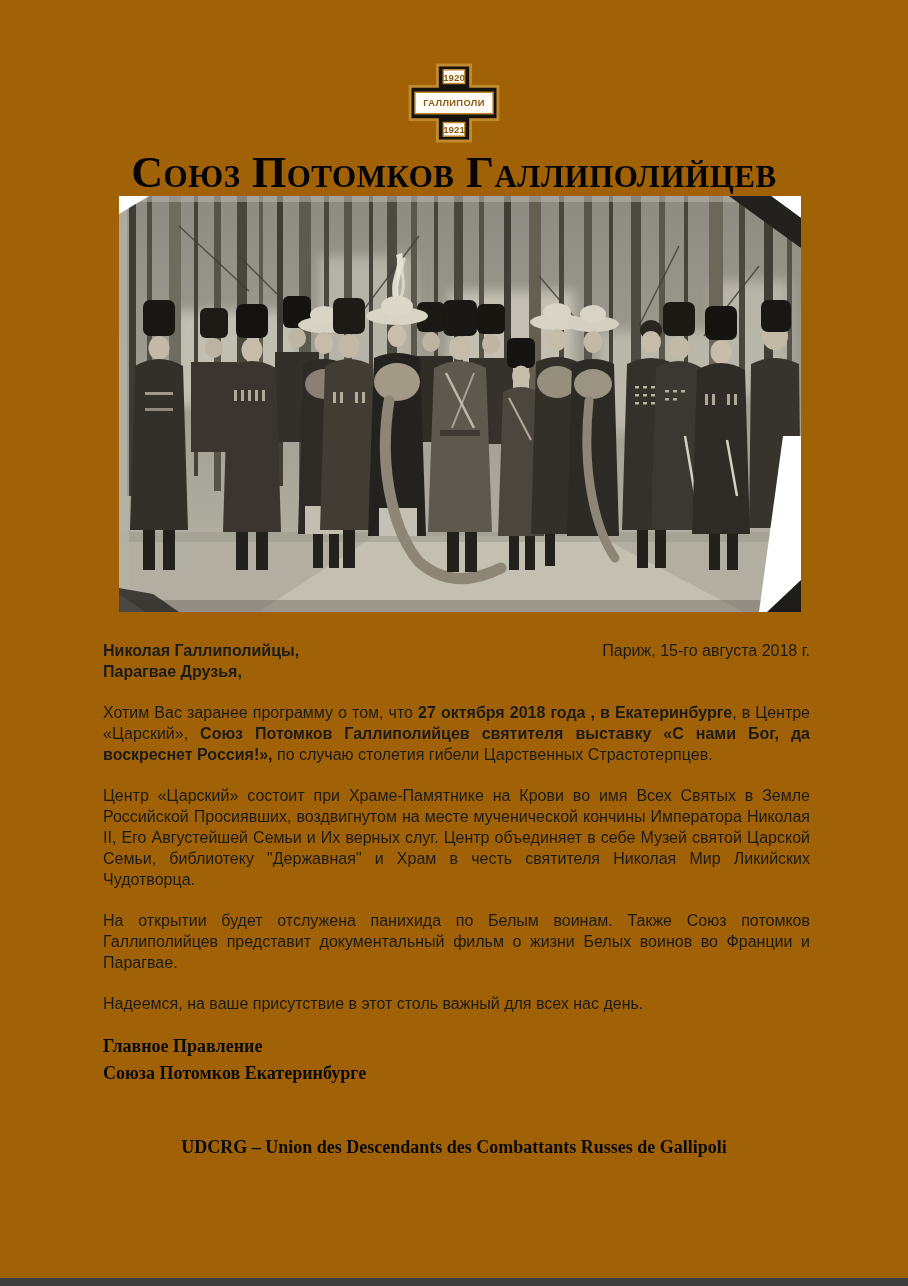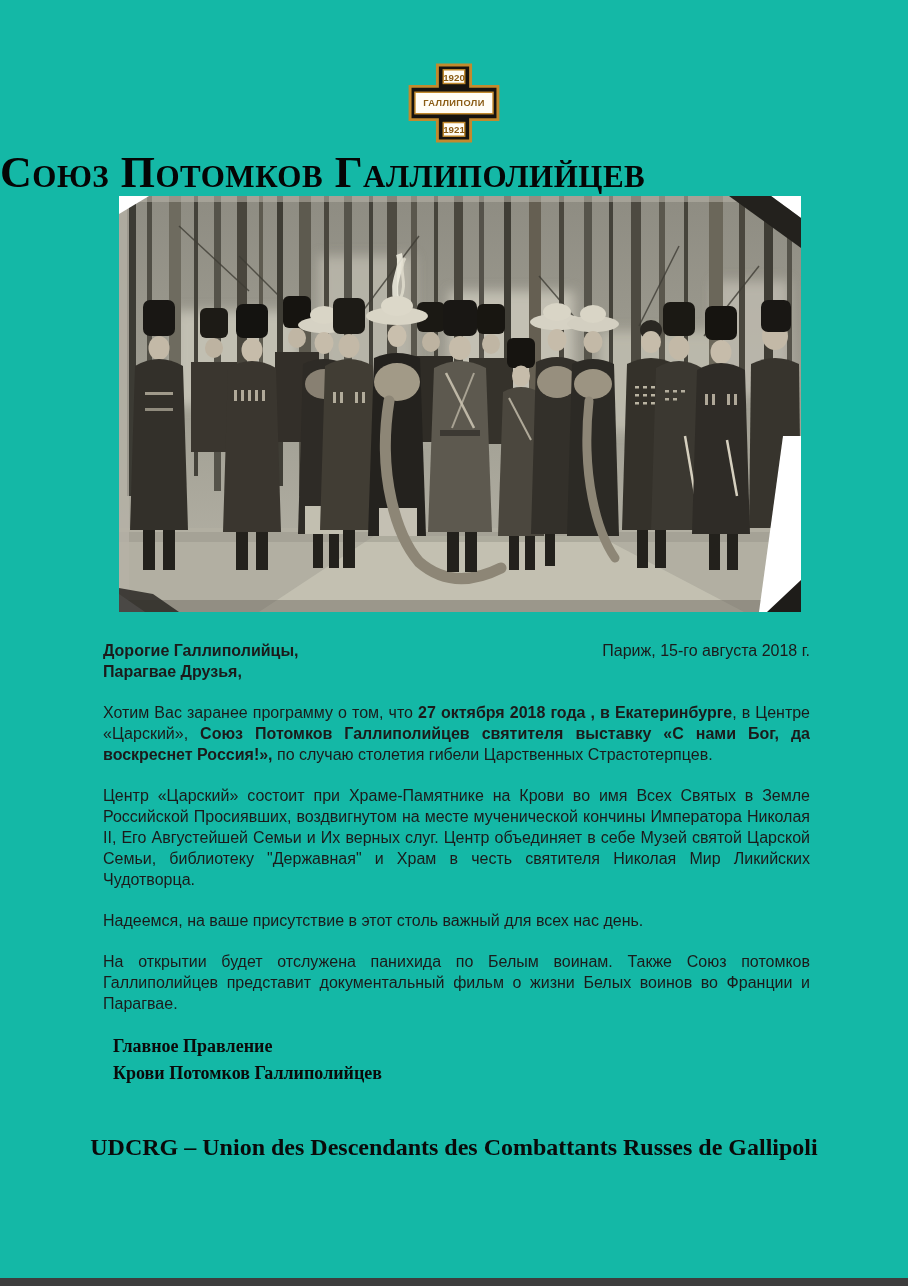--- a/index.html
+++ b/index.html
@@ -1,35 +1,35 @@
 <!DOCTYPE html>
 <html lang="ru"><head>
 <meta charset="utf-8">
 <style>
   html,body{margin:0;padding:0;background:#fff;}
-  .page{position:relative;width:908px;height:1286px;margin:0 auto;background:#14b8a6;overflow:hidden;
+  .page{position:relative;width:908px;height:1286px;margin:0 auto;background:#a16207;overflow:hidden;
         font-family:"Liberation Sans",sans-serif;color:#1b1b1b;}
   
   .logo-wrap{padding-top:62px;text-align:center;}
-  .page-title{margin:2px 0 0;font-family:"Liberation Serif",serif;
+  .page-title{margin:2px 0 0;text-align:center;font-family:"Liberation Serif",serif;
               font-weight:bold;font-variant:small-caps;font-size:44px;line-height:46px;color:#050505;
               letter-spacing:.5px;}
   
   .photo-wrap{margin:0 0 0 119px;width:682px;height:416px;line-height:0;}
   
   .letter{margin:28px 0 0 103px;width:707px;font-size:16px;line-height:21px;}
   .greeting-row{display:flex;justify-content:space-between;align-items:flex-start;}
   .greeting b, .greeting{font-weight:bold;}
   .para{margin:20px 0 0;text-align:justify;}
   .para .b{font-weight:bold;}
   .signature{margin-top:19px;font-family:"Liberation Serif",serif;font-weight:bold;
-             font-size:18px;line-height:27px;color:#0a0a0a;margin-left:10px;}
+             font-size:18px;line-height:27px;color:#0a0a0a;}
   
   .doc-footer{margin-top:47px;text-align:center;font-family:"Liberation Serif",serif;
-              font-weight:bold;font-size:24px;line-height:27px;color:#0a0a0a;}
+              font-weight:bold;font-size:18px;line-height:27px;color:#0a0a0a;}
   .bottom-bar{position:absolute;left:0;bottom:0;width:908px;height:8px;background:#3d3d3d;}
   svg text{font-family:"Liberation Sans",sans-serif;}
 </style>
 </head>
 <body>
 
 <div class="page">
 
   <div class="logo-wrap">
     <svg width="96" height="82" viewBox="0 0 96 84">
@@ -305,39 +305,39 @@
         <polygon points="0,416 26,416 0,398" fill="#ffffff"></polygon>
         <polygon points="0,416 60,416 34,398 0,392" fill="#2a2824" opacity=".85"></polygon>
       </g>
     </svg>
   </div>
 
   <div class="letter">
 
     <div class="greeting-row">
       <div class="greeting">
-        <div>Дорогие Галлиполийцы,</div>
+        <div>Николая Галлиполийцы,</div>
         <div>Парагвае Друзья,</div>
       </div>
       <div class="dateline">Париж, 15-го августа 2018 г.</div>
     </div>
 
     <p class="para"><span>Хотим Вас заранее программу о том, что </span><span class="b">27 октября 2018 года , в Екатеринбурге</span><span>, в Центре «Царский», </span><span class="b">Союз Потомков Галлиполийцев святителя выставку «С нами Бог, да воскреснет Россия!»,</span><span> по случаю столетия гибели Царственных Страстотерпцев.</span></p>
 
     <p class="para">Центр «Царский» состоит при Храме-Памятнике на Крови во имя Всех Святых в Земле Российской Просиявших, воздвигнутом на месте мученической кончины Императора Николая II, Его Августейшей Семьи и Их верных слуг. Центр объединяет в себе Музей святой Царской Семьи, библиотеку "Державная" и Храм в честь святителя Николая Мир Ликийских Чудотворца.</p>
 
+    <p class="para">На открытии будет отслужена панихида по Белым воинам. Также Союз потомков Галлиполийцев представит документальный фильм о жизни Белых воинов во Франции и Парагвае.</p>
+
     <p class="para">Надеемся, на ваше присутствие в этот столь важный для всех нас день.</p>
-
-    <p class="para">На открытии будет отслужена панихида по Белым воинам. Также Союз потомков Галлиполийцев представит документальный фильм о жизни Белых воинов во Франции и Парагвае.</p>
 
 
 
     <div class="signature">
       <div>Главное Правление</div>
-      <div>Крови Потомков Галлиполийцев</div>
+      <div>Союза Потомков Екатеринбурге</div>
     </div>
   </div>
 
   <div class="doc-footer">
     <div>UDCRG – Union des Descendants des Combattants Russes de Gallipoli</div>
   </div>
 
   <div class="bottom-bar"></div>
 </div>
 

